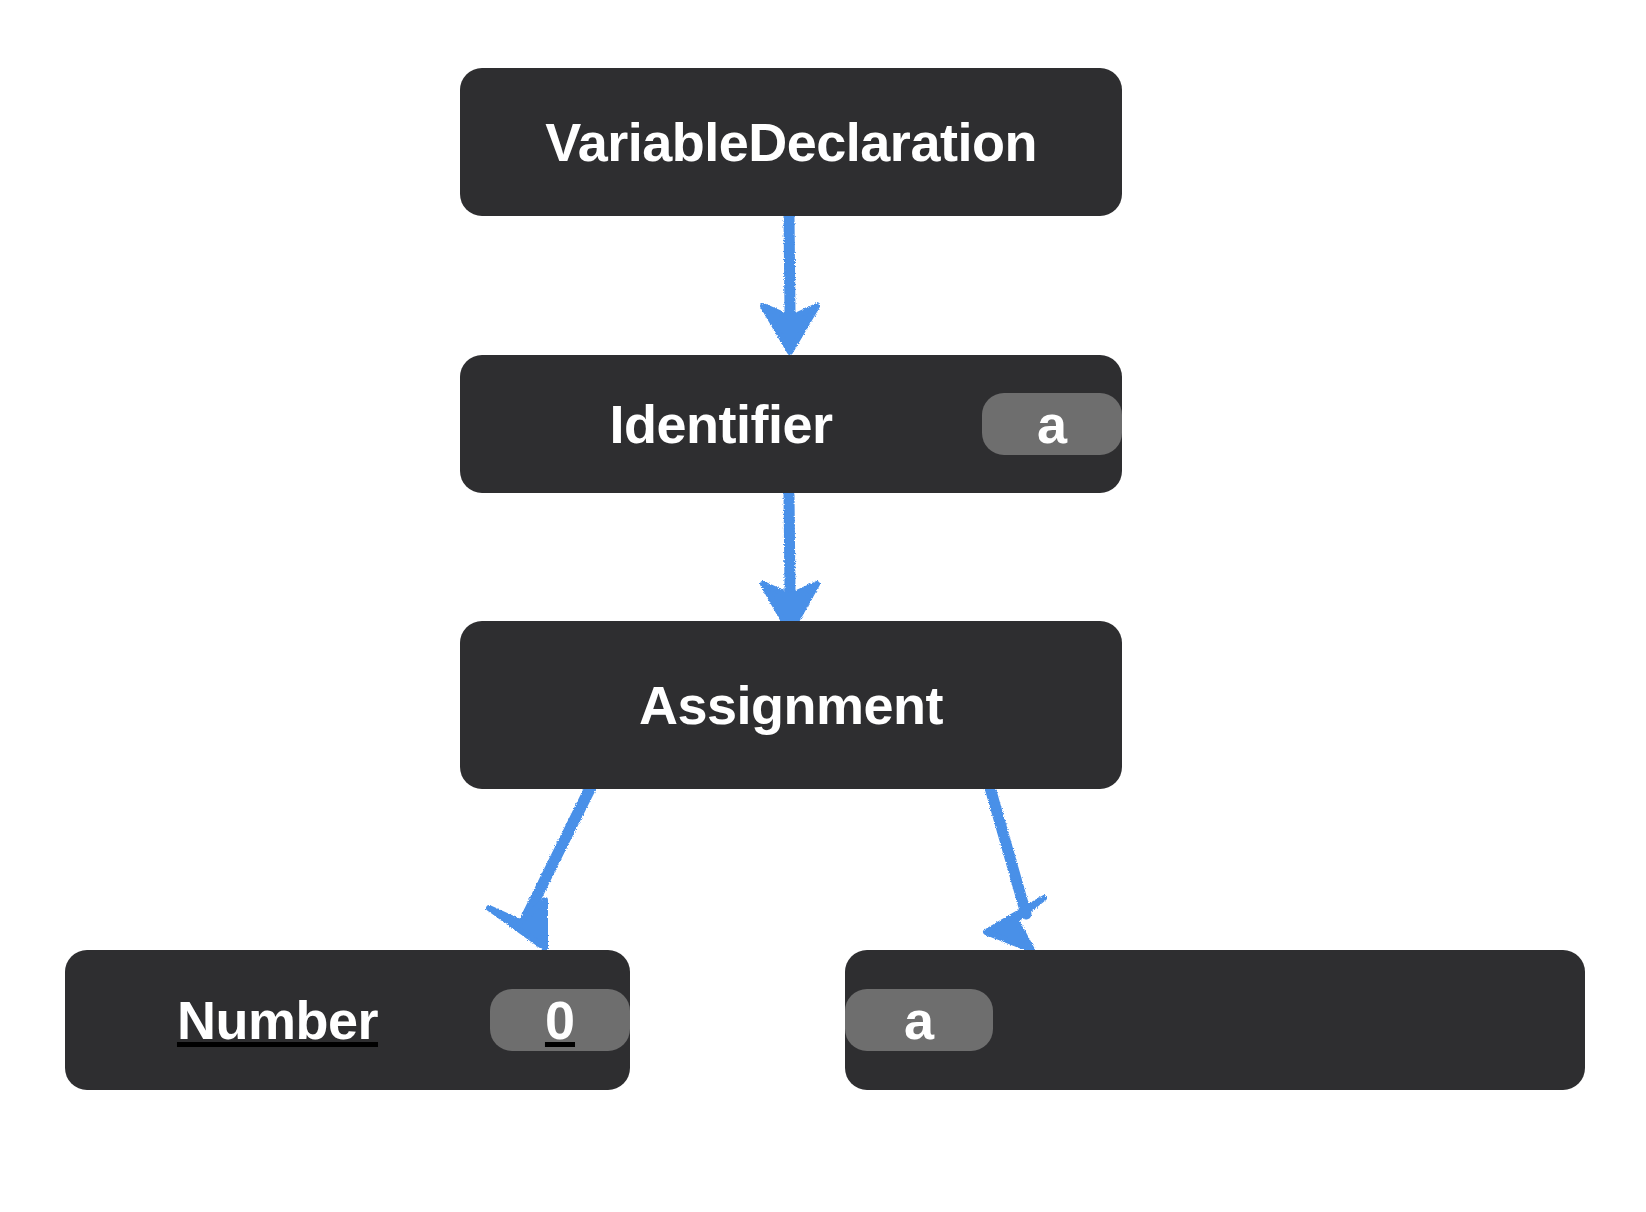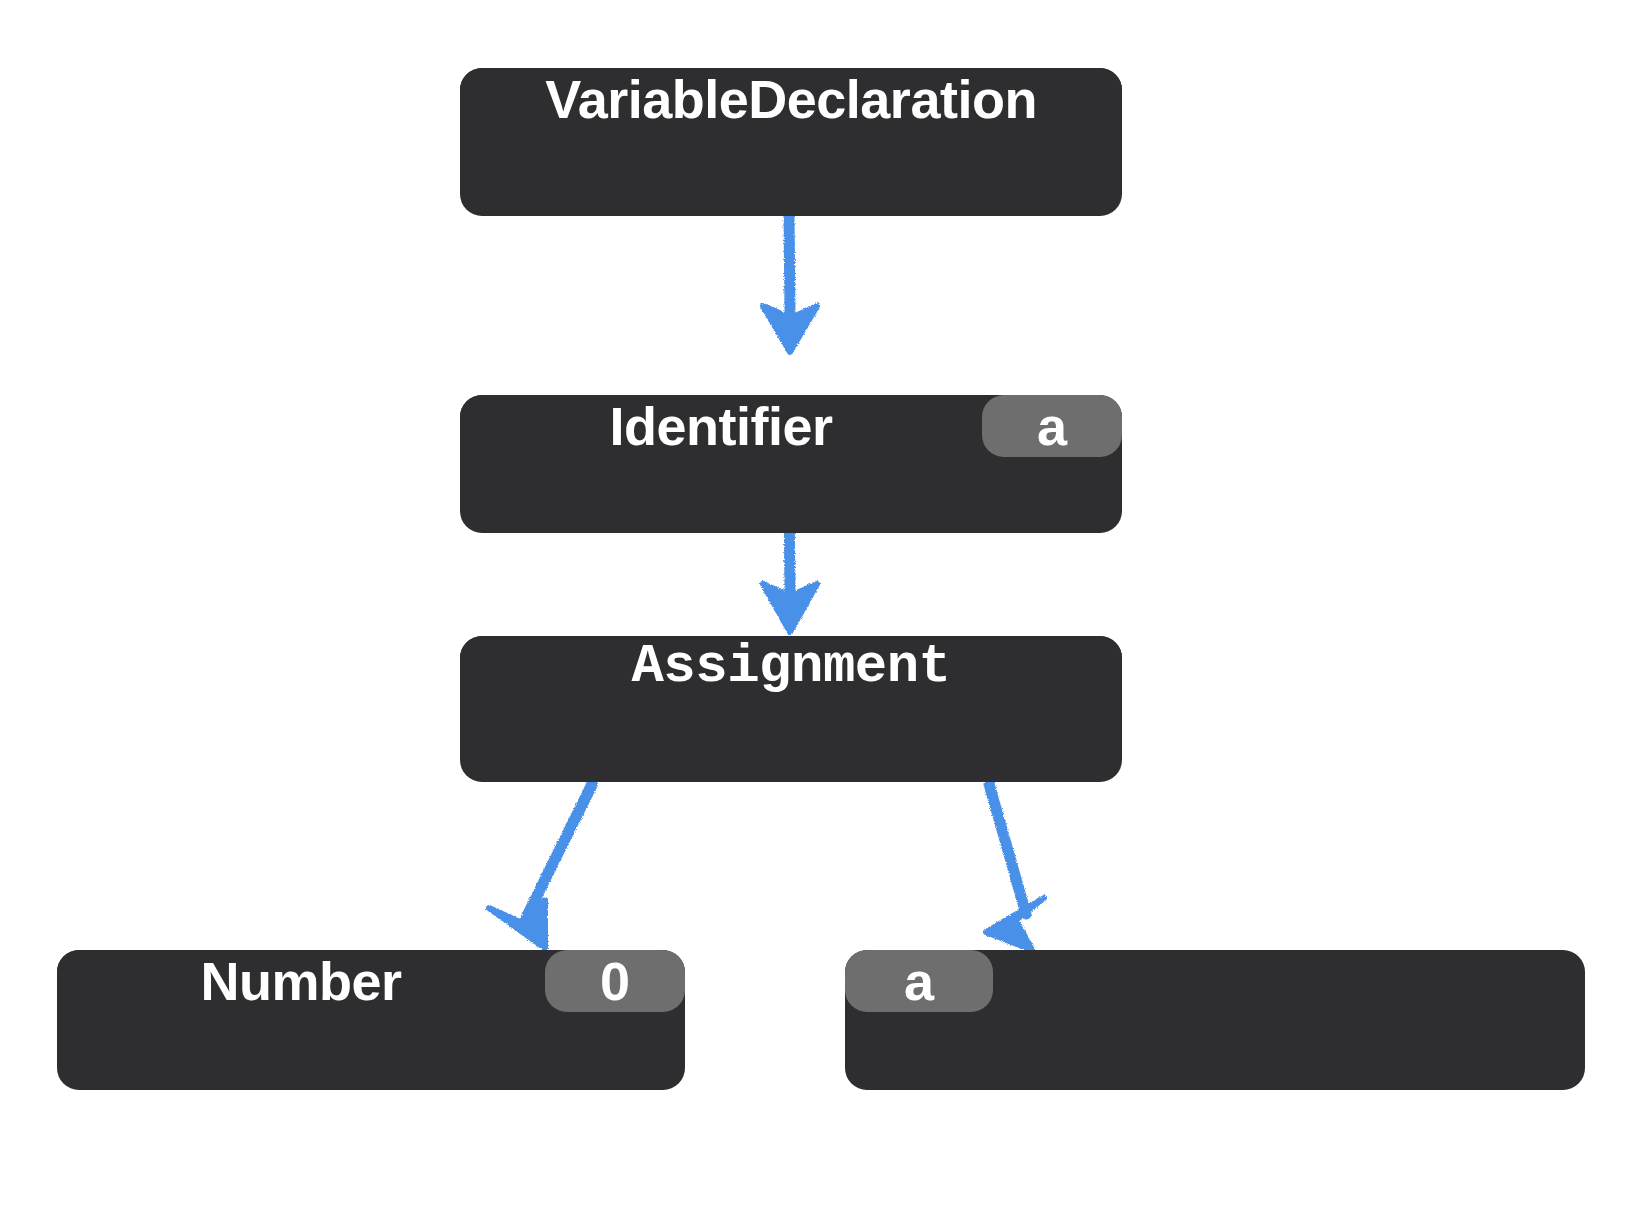--- a/index.html
+++ b/index.html
@@ -23,21 +23,21 @@
     left: 0;
     top: 0;
     width: 1646px;
     height: 1212px;
     pointer-events: none;
   }
   .node {
     position: absolute;
     display: flex;
     flex-direction: row;
-    align-items: flex-start;
+    align-items: center;
     border-radius: 22px;
     background: #2e2e30;
     overflow: hidden;
     box-sizing: border-box;
   }
   .node-label {
     flex: 1 1 auto;
     display: flex;
     align-items: center;
     justify-content: center;
@@ -62,31 +62,31 @@
     box-sizing: border-box;
   }
 
   
   #node-variabledeclaration {
     left: 460px;  top: 68px;
     width: 662px; height: 148px;
   }
   #node-identifier {
     left: 460px;  top: 355px;
-    width: 662px; height: 138px; margin-top: 40px;
+    width: 662px; height: 138px;
   }
   #node-identifier .node-value { width: 140px; }
 
   #node-assignment {
-    left: 460px;  top: 636px;
-    width: 662px; height: 146px; font-family: Liberation Mono, monospace;
+    left: 460px;  top: 621px;
+    width: 662px; height: 168px;
   }
   #node-number {
-    left: 57px;   top: 950px;
-    width: 628px; height: 140px;
+    left: 65px;   top: 950px;
+    width: 565px; height: 140px; text-decoration: underline;
   }
   #node-number .node-value { width: 140px; }
 
   #node-variable {
     left: 845px;  top: 950px;
     width: 740px; height: 140px;
   }
   #node-variable .node-value { width: 148px; }
 </style>
 </head>

